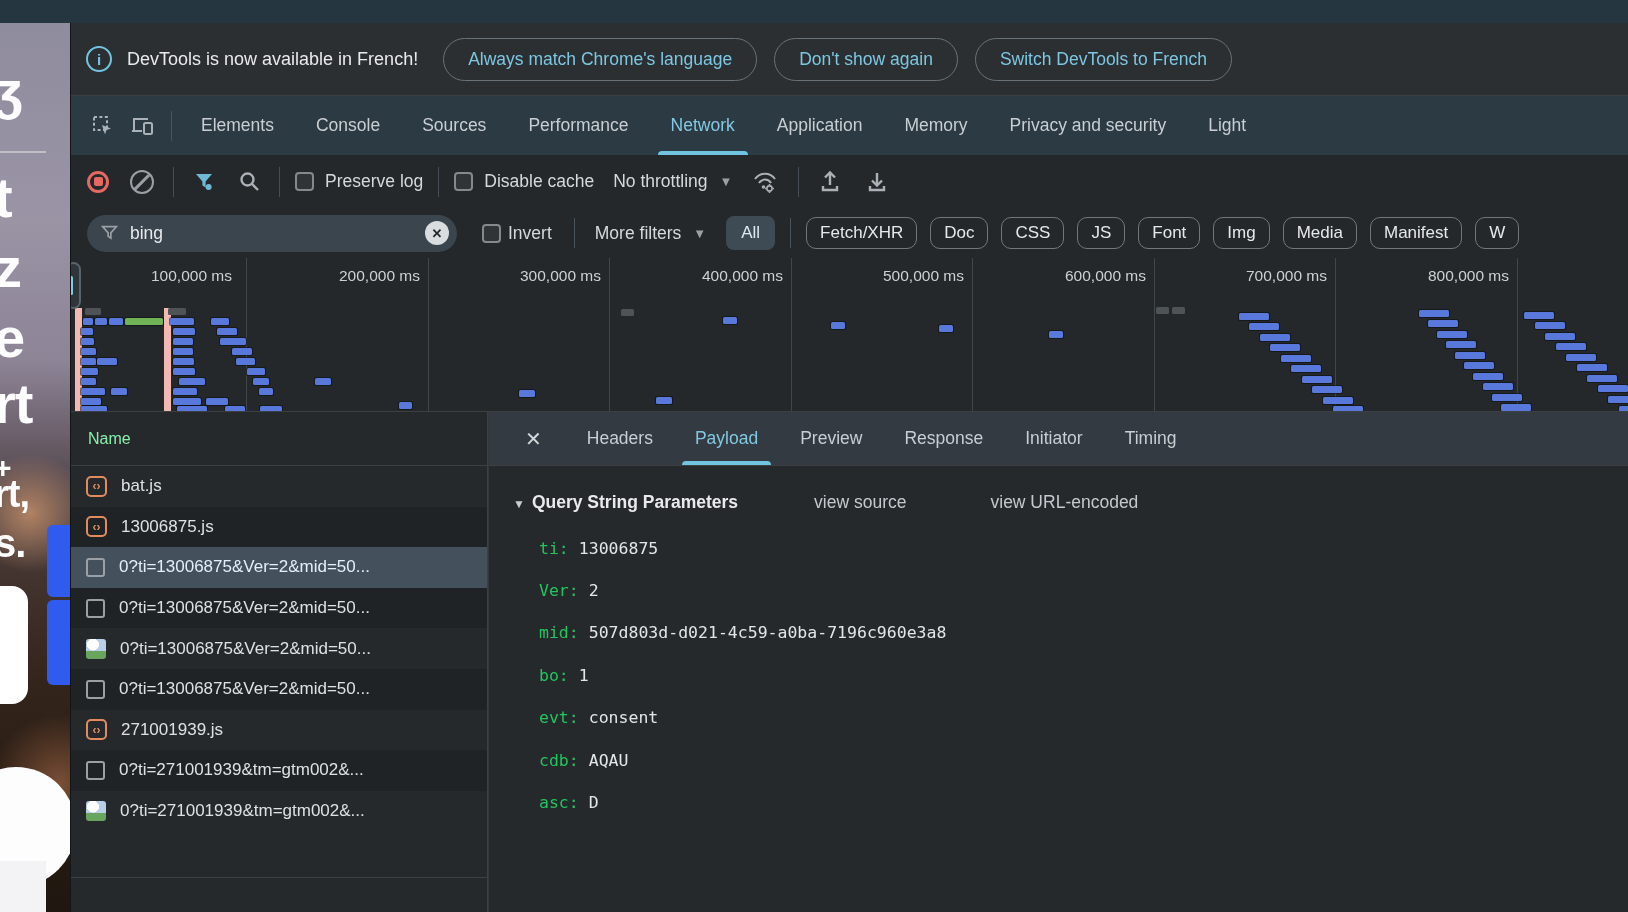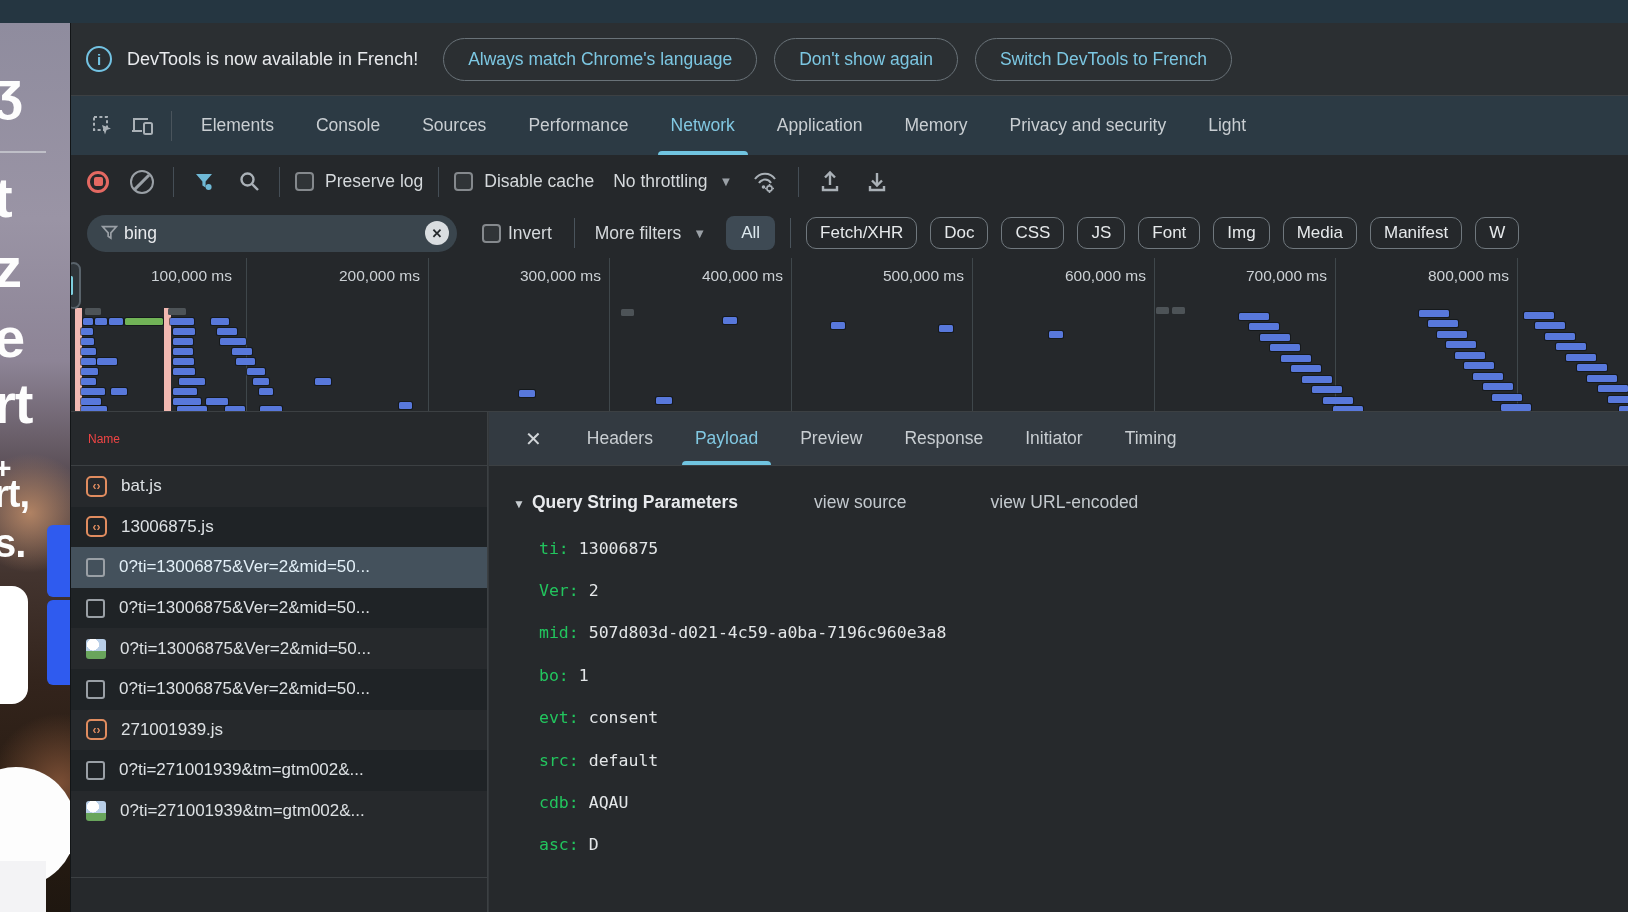--- a/index.html
+++ b/index.html
@@ -54,21 +54,21 @@
   .record-btn::after { content:""; width:9px; height:9px; border-radius:2px; background:#e46962; }
   .clear-btn { width:24px; height:24px; border:2.5px solid #9aa0a6; border-radius:50%; position:relative; cursor:pointer; flex:0 0 auto; margin-right:4px; }
   .clear-btn::after { content:""; position:absolute; left:-1px; top:9px; width:21px; height:2.5px; background:#9aa0a6; transform:rotate(-45deg); }
   .checkbox { width:19px; height:19px; border:2px solid #85898d; border-radius:4px; background:#303437; cursor:pointer; flex:0 0 auto; }
   .tb-label { color:#d5d9dc; font-size:17.5px; margin-left:-4px; white-space:nowrap; }
   .throttle { display:flex; align-items:center; gap:12px; color:#d5d9dc; font-size:17.5px; cursor:pointer; margin-left:4px; white-space:nowrap; }
   .caret { color:#9aa0a6; font-size:13px; }
 
   
   .filterbar { position:absolute; left:0; top:185px; width:100%; height:50px; background:#25282b; display:flex; align-items:center; padding-left:16px; overflow:hidden; }
-  .filter-pill { width:370px; height:37px; background:#3a454d; border-radius:19px; display:flex; align-items:center; padding:0 8px 0 14px; gap:6px; }
+  .filter-pill { width:370px; height:37px; background:#3a454d; border-radius:19px; display:flex; align-items:center; padding:0 8px 0 14px; gap:12px; }
   .filter-pill input { flex:1; background:transparent; border:none; outline:none; color:#e8eaed; font-size:17.5px; font-family:inherit; }
   .clear-x { width:24px; height:24px; border-radius:50%; background:#d9dde0; color:#24282b; font-size:13px; font-weight:700;
     display:flex; align-items:center; justify-content:center; cursor:pointer; flex:0 0 auto; }
   .invert-wrap { display:flex; align-items:center; gap:11px; margin-left:25px; }
   .morefilters { display:flex; align-items:center; gap:12px; color:#d5d9dc; font-size:17.5px; margin:0 20px 0 6px; cursor:pointer; white-space:nowrap; }
   .chips { display:flex; align-items:center; gap:13px; flex:0 0 auto; white-space:nowrap; }
   .chip { border:1.5px solid #70787e; border-radius:10px; padding:5px 13px; color:#e6e9eb; font-size:17px; cursor:pointer; }
   .chip.sel { border-color:transparent; background:#3e4a54; color:#dce8ee; border-radius:8px; padding:6px 14px; }
   .chips .vdiv { margin:0 2px; }
 
@@ -79,21 +79,21 @@
   .bar { position:absolute; height:7px; border-radius:1.5px; background:#5878db; box-shadow:0 0 0 1px rgba(10,12,16,.55); }
   .bar.green { background:#71b357; }
   .bar.gray  { background:#4d5357; box-shadow:none; }
   .bar.pink  { background:#f2b8b1; box-shadow:none; border-radius:0; }
   .ov-handle { position:absolute; left:-5px; top:239px; width:15px; height:47px; background:#2f353a; border:2px solid #59636b; border-radius:8px; z-index:5; }
   .ov-handle::after { content:""; position:absolute; left:2px; top:12px; width:3px; height:19px; background:#7ed0e0; border-radius:2px; }
 
   
   .main { position:absolute; left:0; top:389px; width:100%; bottom:0; }
   .name-panel { position:absolute; left:0; top:0; width:417px; bottom:0; background:#26292c; border-right:1px solid #3c4043; }
-  .name-header { height:54px; display:flex; align-items:center; padding-left:17px; color:#ef4444; font-size:12px; border-bottom:1px solid #3c4043; }
+  .name-header { height:54px; display:flex; align-items:center; padding-left:17px; color:#86efac; font-size:16px; border-bottom:1px solid #3c4043; }
   .req-row { height:40.6px; display:flex; align-items:center; padding-left:15px; gap:14px; color:#dde1e4; font-size:17px; cursor:pointer; overflow:hidden; white-space:nowrap; }
   .req-row.alt { background:#1f2326; }
   .req-row.selected { background:#44515c; color:#e3f0f8; }
   .ic-script { width:21px; height:21px; border:2px solid #e08c5f; border-radius:5px; color:#e08c5f; font-size:12px; font-weight:700;
     display:flex; align-items:center; justify-content:center; letter-spacing:0; flex:0 0 auto; }
   .ic-doc { width:19px; height:19px; border:2px solid #9aa0a6; border-radius:3px; flex:0 0 auto; }
   .ic-image { width:20px; height:20px; border-radius:3px; flex:0 0 auto;
     background:
       radial-gradient(circle at 35% 28%, #ffffff 0 30%, rgba(255,255,255,0) 31%),
       linear-gradient(180deg,#b9cfe8 0%,#b9cfe8 60%,#69a55c 60%,#69a55c 100%); }
@@ -450,24 +450,20 @@
               </div>
               <div class="param-row">
                 <span class="param-key">bo:</span>
                 <span class="param-val">1</span>
               </div>
               <div class="param-row">
                 <span class="param-key">evt:</span>
                 <span class="param-val">consent</span>
               </div>
               <div class="param-row">
-                <span class="param-key">src:</span>
-                <span class="param-val">default</span>
-              </div>
-              <div class="param-row">
                 <span class="param-key">cdb:</span>
                 <span class="param-val">AQAU</span>
               </div>
               <div class="param-row">
                 <span class="param-key">asc:</span>
                 <span class="param-val">D</span>
               </div>
             </div>
 
         </div>

